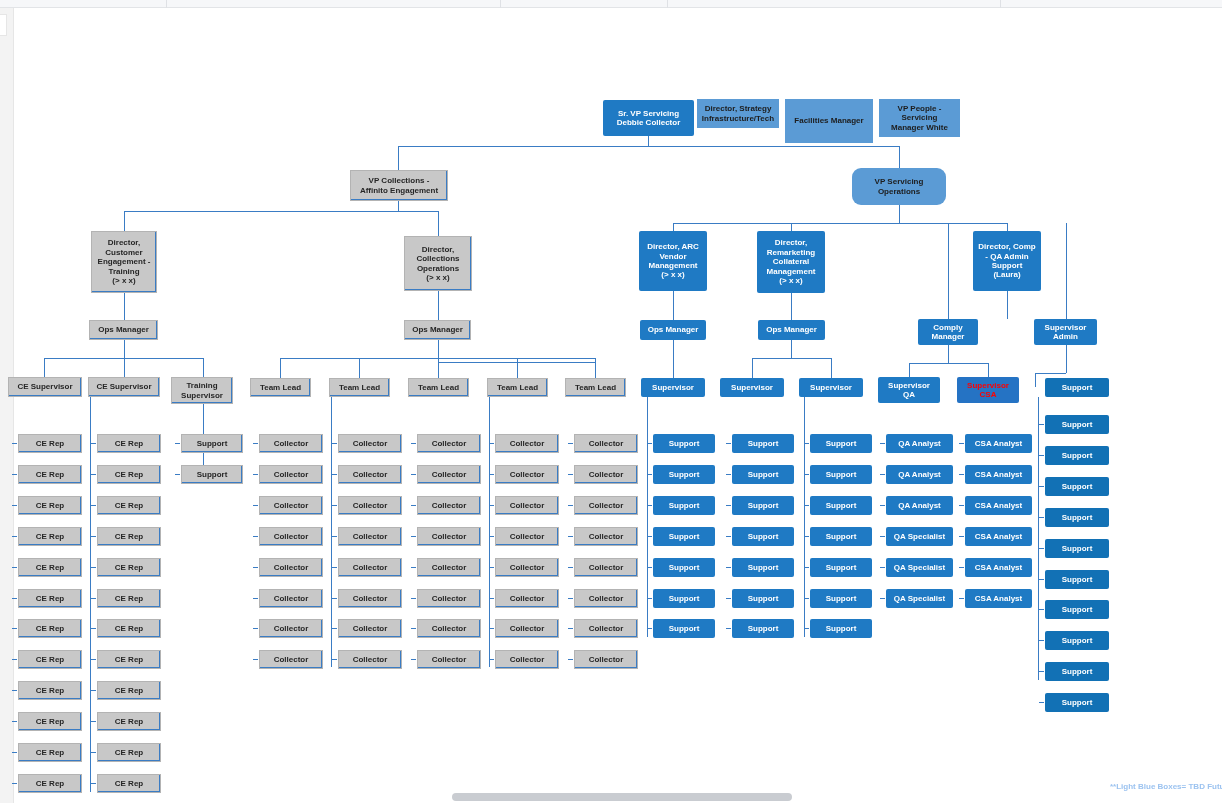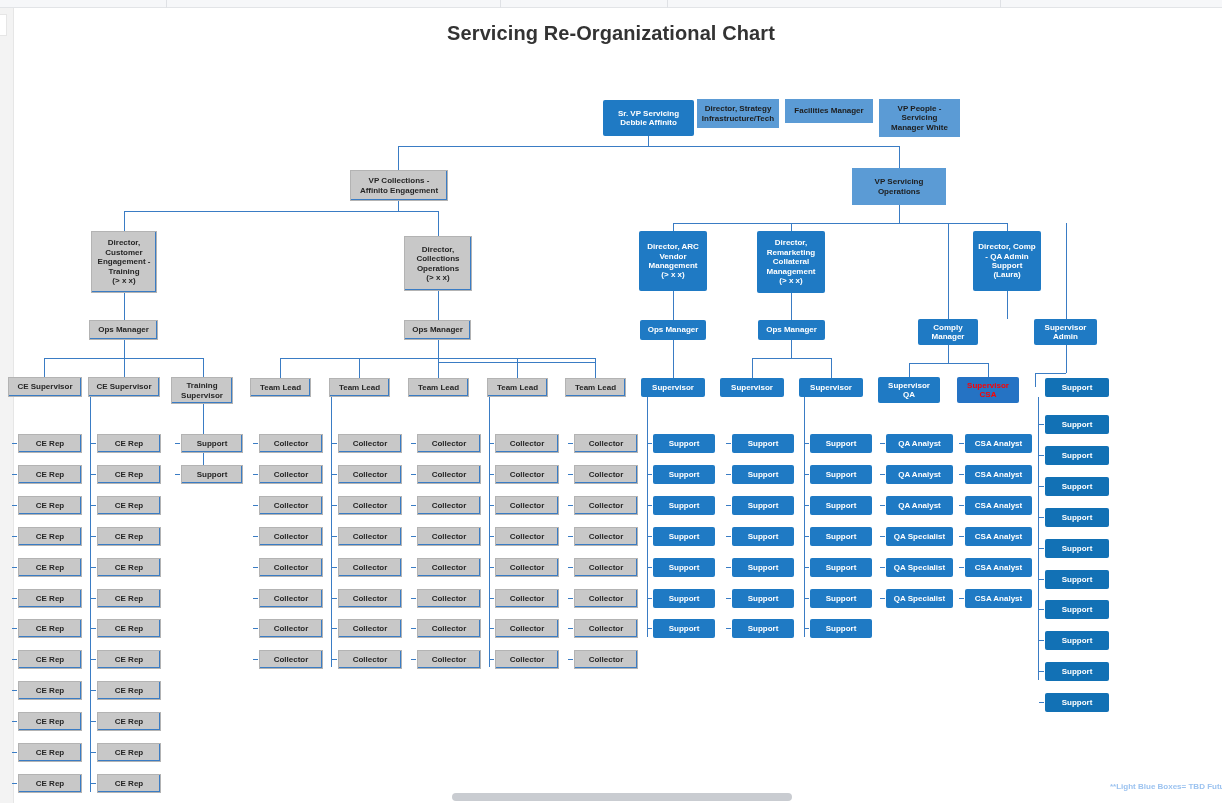--- a/index.html
+++ b/index.html
@@ -79,21 +79,20 @@
     <div class="tabdiv" style="left:166px"></div>
     <div class="tabdiv" style="left:500px"></div>
     <div class="tabdiv" style="left:667px"></div>
     <div class="tabdiv" style="left:1000px"></div>
   </div>
   <div class="leftgutter"></div>
   <div class="leftgutter-tab"></div>
   <div class="vedge"></div>
   <div class="hscroll"></div>
 
-  <div class="chart-title">Servicing Re-Organizational Chart</div>
   <div class="footnote">**Light Blue Boxes= TBD Future</div>
 
   <div id="connectors">
       <div class="ln v" style="left: 648px; top: 136px; height: 10px;"></div>
       <div class="ln h" style="left: 398px; top: 146px; width: 502px;"></div>
       <div class="ln v" style="left: 398px; top: 146px; height: 24px;"></div>
       <div class="ln v" style="left: 899px; top: 146px; height: 22px;"></div>
       <div class="ln v" style="left: 899px; top: 205px; height: 18px;"></div>
       <div class="ln h" style="left: 673px; top: 223px; width: 335px;"></div>
       <div class="ln v" style="left: 673px; top: 223px; height: 8px;"></div>
@@ -248,30 +247,30 @@
       <div class="ln h" style="left: 1039px; top: 548px; width: 5px;"></div>
       <div class="ln h" style="left: 1039px; top: 579px; width: 5px;"></div>
       <div class="ln h" style="left: 1039px; top: 609px; width: 5px;"></div>
       <div class="ln h" style="left: 1039px; top: 640px; width: 5px;"></div>
       <div class="ln h" style="left: 1039px; top: 671px; width: 5px;"></div>
       <div class="ln h" style="left: 1039px; top: 702px; width: 5px;"></div>
     </div>
 
   <div id="nodes">
       <div class="node blue" style="left: 603px; top: 100px; width: 91px; height: 36px;">Sr. VP Servicing
-Debbie Affinito</div>
+Debbie Collector</div>
       <div class="node ltblue" style="left: 697px; top: 99px; width: 82px; height: 29px;">Director, Strategy
 Infrastructure/Tech</div>
-      <div class="node ltblue" style="left: 785px; top: 99px; width: 88px; height: 24px; text-align: center;">Facilities Manager</div>
+      <div class="node ltblue" style="left: 785px; top: 99px; width: 88px; height: 44px; text-align: center;">Facilities Manager</div>
       <div class="node ltblue" style="left: 879px; top: 99px; width: 81px; height: 38px;">VP People -
 Servicing
 Manager White</div>
       <div class="node gray" style="left: 350px; top: 170px; width: 98px; height: 31px;">VP Collections -
 Affinito Engagement</div>
-      <div class="node ltblue" style="left: 852px; top: 168px; width: 94px; height: 37px;">VP Servicing
+      <div class="node ltblue" style="left: 852px; top: 168px; width: 94px; height: 37px; border-radius: 9px;">VP Servicing
 Operations</div>
       <div class="node gray" style="left: 91px; top: 231px; width: 66px; height: 62px;">Director,
 Customer
 Engagement -
 Training
 (&gt; x x)</div>
       <div class="node gray" style="left: 404px; top: 236px; width: 68px; height: 55px;">Director,
 Collections
 Operations
 (&gt; x x)</div>

